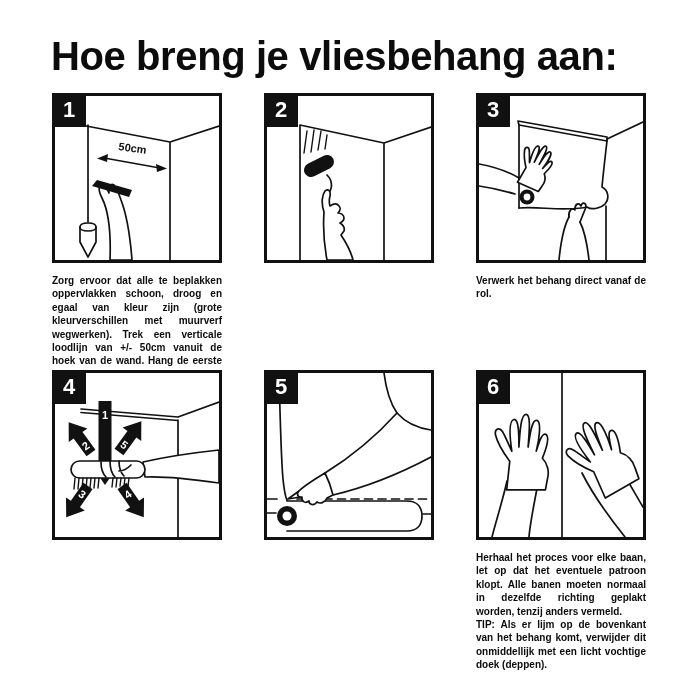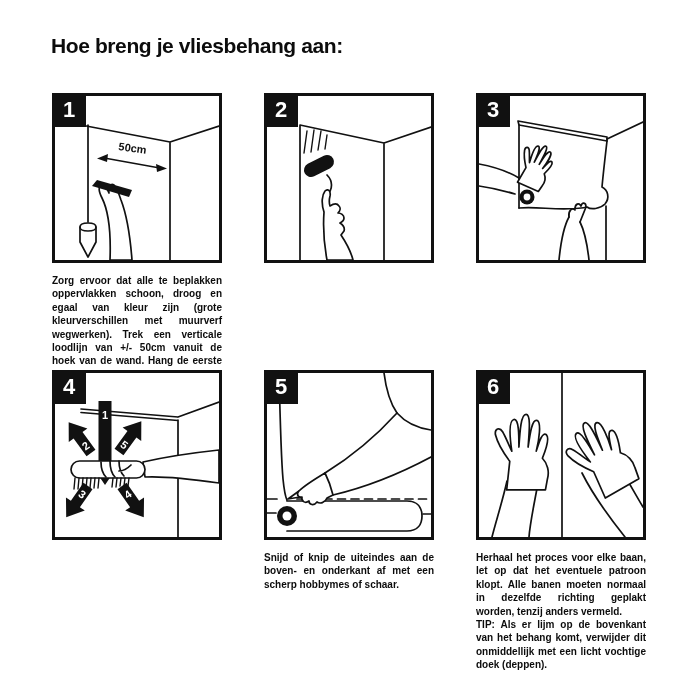--- a/index.html
+++ b/index.html
@@ -1,18 +1,18 @@
 <!DOCTYPE html>
 <html><head>
 <meta charset="utf-8">
 <style>
   html,body{margin:0;padding:0;background:#fff;}
   body{width:700px;height:700px;font-family:"Liberation Sans",sans-serif;color:#111;}
   .page{position:relative;width:700px;height:700px;background:#fff;overflow:hidden;}
-  .title{position:absolute;left:51px;top:34px;font-size:21px;font-weight:bold;letter-spacing:-0.4px;color:#0c0c0c;}
+  .title{position:absolute;left:51px;top:34px;font-size:40px;font-weight:bold;letter-spacing:-0.4px;color:#0c0c0c;}
   .grid{position:absolute;left:52px;top:93px;display:grid;grid-template-columns:repeat(3,170px);column-gap:42px;grid-auto-rows:277px;}
   .cell{width:170px;}
   .panel{position:relative;width:164px;height:164px;border:3px solid #111;background:#fff;}
   .badge{position:absolute;left:-3px;top:-3px;width:34px;height:34px;background:#111;color:#fff;
          font-size:22px;font-weight:bold;display:flex;align-items:center;justify-content:center;z-index:2;}
   .illu{position:absolute;left:0;top:0;width:164px;height:164px;display:block;}
   .caption{margin-top:11px;width:170px;font-size:10px;font-weight:bold;line-height:13.4px;
            text-align:justify;white-space:pre-line;color:#0c0c0c;}
   .ink{stroke:#111;stroke-width:1.7;fill:none;stroke-linecap:round;stroke-linejoin:round;}
   .thin{stroke:#111;stroke-width:1.4;fill:none;stroke-linecap:round;}
@@ -80,20 +80,21 @@
           <path class="ink" d="M40,29 L40,112"></path>
           <path class="ink" d="M128,45 C126,62 124,80 123,91 C129,94 131,102 126,108 C121,113 112,114 108,111 C104,112.5 100,112 95,112.5 C75,114 58,110.5 40,112"></path>
           <path class="ink" d="M0,68 C16,71 30,76 40,82 M0,90 C14,92 26,95 36,98"></path>
           <use href="#hand-shape" class="fillw" transform="translate(58,66) rotate(24) scale(0.6)"></use>
           <circle cx="48" cy="101" r="7.5" class="solid"></circle>
           <circle cx="48" cy="101" r="3.4" fill="#fff"></circle>
           <path class="ink" d="M80,164 C82,144 85,130 90,121 M110,164 C108,146 105,134 101,126"></path>
           <path class="ink" d="M90,121 C89,115 93,111 96,114 M96,113 C96,108 100,106 102,110 M102,110 C103,106 107,106 107,111 L101,126"></path>
         </svg>
       </div>
+      <div class="caption">Verwerk het behang direct vanaf de rol.</div>
     </div>
 
     <div class="cell">
       <div class="panel">
         <div class="badge">4</div>
         <svg class="illu" viewBox="0 0 164 164">
           <path class="ink" d="M26,36 L123,44 M26,39.5 L123,47.5 M123,44 L164,29 M123,47 L123,164"></path>
           <g transform="translate(50,28)">
             <path class="solid" d="M-6.5,0 L-6.5,64 L-13.5,64 L0,84 L13.5,64 L6.5,64 L6.5,0 Z"></path>
             <text class="arrnum" x="0" y="18">1</text>
@@ -132,21 +133,20 @@
           <path class="ink" d="M30,126 L164,126" stroke-dasharray="8 5.5"></path>
           <path class="fillw" d="M20,128 L140,128 C151,128 155,135 155,143 C155,151 151,158 140,158 L20,158"></path>
           <circle cx="20" cy="143" r="10" class="solid"></circle>
           <circle cx="20" cy="143" r="4.5" fill="#fff"></circle>
           <path class="ink" d="M117,0 C119,16 123,30 130,40 M164,57 C150,55 138,49 130,40"></path>
           <path class="ink" d="M130,40 C110,62 84,84 58,100 M164,84 C134,100 100,114 66,122"></path>
           <path class="fillw" d="M32,118 L21,126 L33,124 Z"></path>
           <path class="fillw" d="M58,100 C48,106 38,112 32,118 C29,121 31,125 35,124 C34,128 38,131 42,128 C42,132 47,133 50,129 C53,131 58,130 60,125 L66,122 C64,114 61,106 58,100 Z"></path>
         </svg>
       </div>
-      <div class="caption">Snijd of knip de uiteindes aan de boven- en onderkant af met een scherp hobbymes of schaar.</div>
     </div>
 
     <div class="cell">
       <div class="panel">
         <div class="badge">6</div>
         <svg class="illu" viewBox="0 0 164 164">
           <path class="ink" d="M83,0 L83,164"></path>
           <path class="ink" d="M28,108 C23,130 17,148 13,164 M59,110 C55,132 51,150 50,164"></path>
           <use href="#hand-shape" class="fillw" transform="translate(44,72) scale(1.02)"></use>
           <path class="ink" d="M103,100 C114,122 130,144 146,164 M137,88 C148,106 158,124 164,134"></path>

